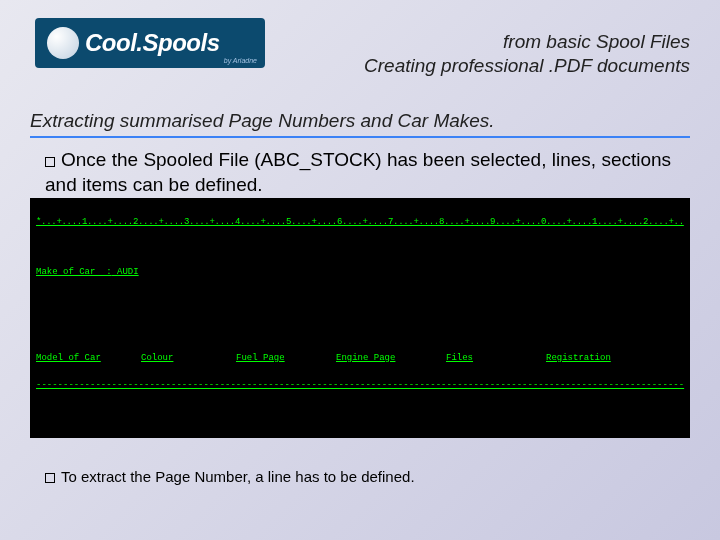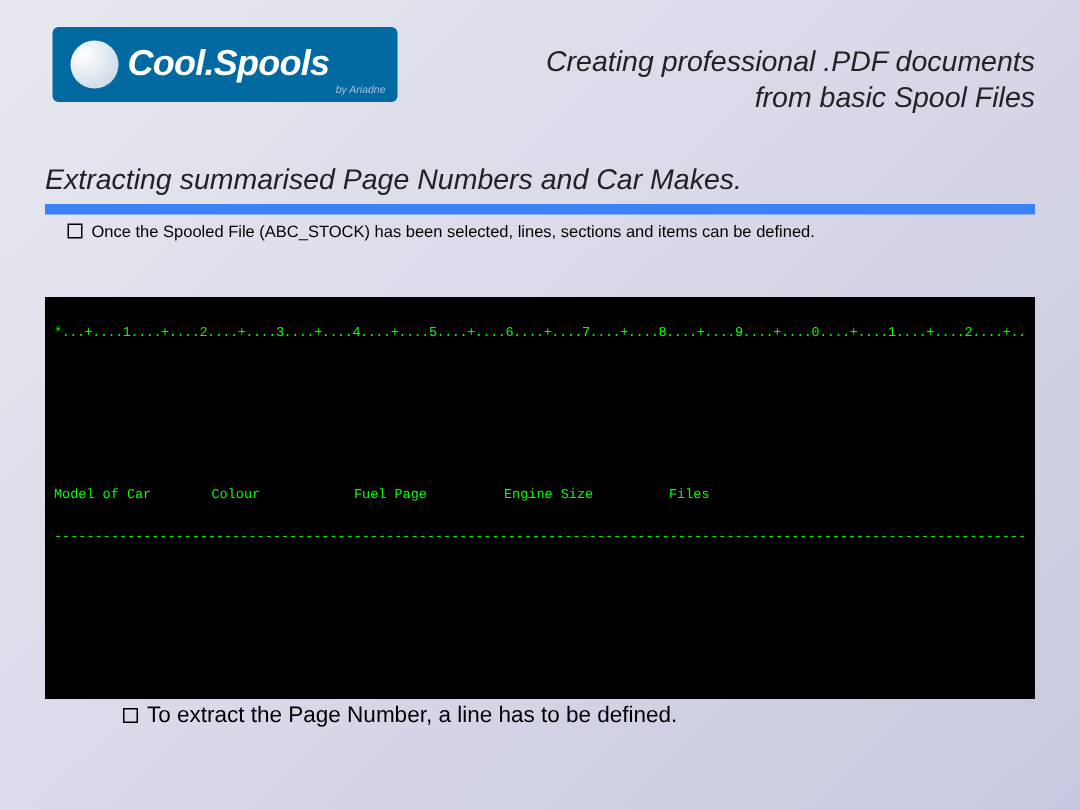--- a/index.html
+++ b/index.html
@@ -10,21 +10,21 @@
     font-family: Arial, sans-serif;
     position: relative;
     overflow: hidden;
   }
   .logo {
     position: absolute;
     top: 18px;
     left: 35px;
     width: 230px;
     height: 50px;
-    background: #0369a1;
+    background: #0c4a6e;
     border-radius: 4px;
     display: flex;
     align-items: center;
     padding-left: 12px;
   }
   .logo-dot {
     width: 32px;
     height: 32px;
     background: radial-gradient(circle at 30% 30%, #fff, #c0d0e0);
     border-radius: 50%;
@@ -59,99 +59,100 @@
     line-height: 1.25;
   }
   .subtitle {
     position: absolute;
     top: 110px;
     left: 30px;
     right: 30px;
     font-size: 19px;
     font-style: italic;
     color: #222;
-    border-bottom: 7px solid #3b82f6;
+    border-bottom: 2px solid #3b82f6;
     padding-bottom: 4px;
   }
   .bullet1 {
     position: absolute;
     top: 148px;
     left: 45px;
     right: 30px;
-    font-size: 11px;
+    font-size: 19px;
     color: #000;
     line-height: 1.3;
   }
   .bullet1 .sq, .bullet2 .sq {
     display: inline-block;
     width: 10px;
     height: 10px;
     border: 1.5px solid #000;
     margin-right: 6px;
     vertical-align: -1px;
   }
   .terminal {
     position: absolute;
     top: 198px;
     left: 30px;
     width: 660px;
-    height: 268px;
+    height: 240px;
     background: #000;
     color: #00ff00;
     font-family: "Courier New", monospace;
     font-size: 9px;
     line-height: 1.55;
     padding: 4px 6px;
     white-space: pre;
     overflow: hidden;
+    text-decoration: underline;
   }
   .terminal .ruler { letter-spacing: -0.3px; }
   .terminal .row { display: flex; margin-top: 36px; }
   .terminal .c1 { width: 105px; display: inline-block; }
   .terminal .c2 { width: 95px; display: inline-block; }
   .terminal .c3 { width: 100px; display: inline-block; }
   .terminal .c4 { width: 110px; display: inline-block; }
   .terminal .c5 { width: 100px; display: inline-block; }
   .terminal .c6 { width: 120px; display: inline-block; }
   .terminal .blank { height: 8px; }
   .bullet2 {
     position: absolute;
     top: 468px;
     left: 45px;
     right: 30px;
     font-size: 15px;
     color: #000;
-    margin-left: 37px;
   }
 </style>
 </head>
 <body>
 
 <div class="logo">
   <div class="logo-dot"></div>
   <div class="logo-text">Cool.Spools</div>
   <div class="logo-sub">by Ariadne</div>
 </div>
 
 <div class="header-block">
+  <div class="hline">from basic Spool Files</div>
   <div class="hline">Creating professional .PDF documents</div>
-  <div class="hline">from basic Spool Files</div>
 </div>
 
 <div class="subtitle">Extracting summarised Page Numbers and Car Makes.</div>
 
 <div class="bullet1">
   <span class="sq"></span><span>Once the Spooled File (ABC_STOCK) has been selected, lines, sections and items can be defined.</span>
 </div>
 
 <div class="terminal">
 <div class="ruler">*...+....1....+....2....+....3....+....4....+....5....+....6....+....7....+....8....+....9....+....0....+....1....+....2....+..</div>
 <div class="blank"></div>
+<div><span>Make of Car  :</span> <span>AUDI</span></div>
 <div class="blank"></div>
-<div class="row"><span class="c1">Model of Car</span><span class="c2">Colour</span><span class="c3">Fuel Page</span><span class="c4">Engine Size</span><span class="c5">Files</span></div>
+<div class="row"><span class="c1">Model of Car</span><span class="c2">Colour</span><span class="c3">Fuel Page</span><span class="c4">Engine Page</span><span class="c5">Files</span><span class="c6">Registration</span></div>
 <div>------------------------------------------------------------------------------------------------------------------------</div>
 <div class="blank"></div>
 
 
 
 
 
 
 
 

